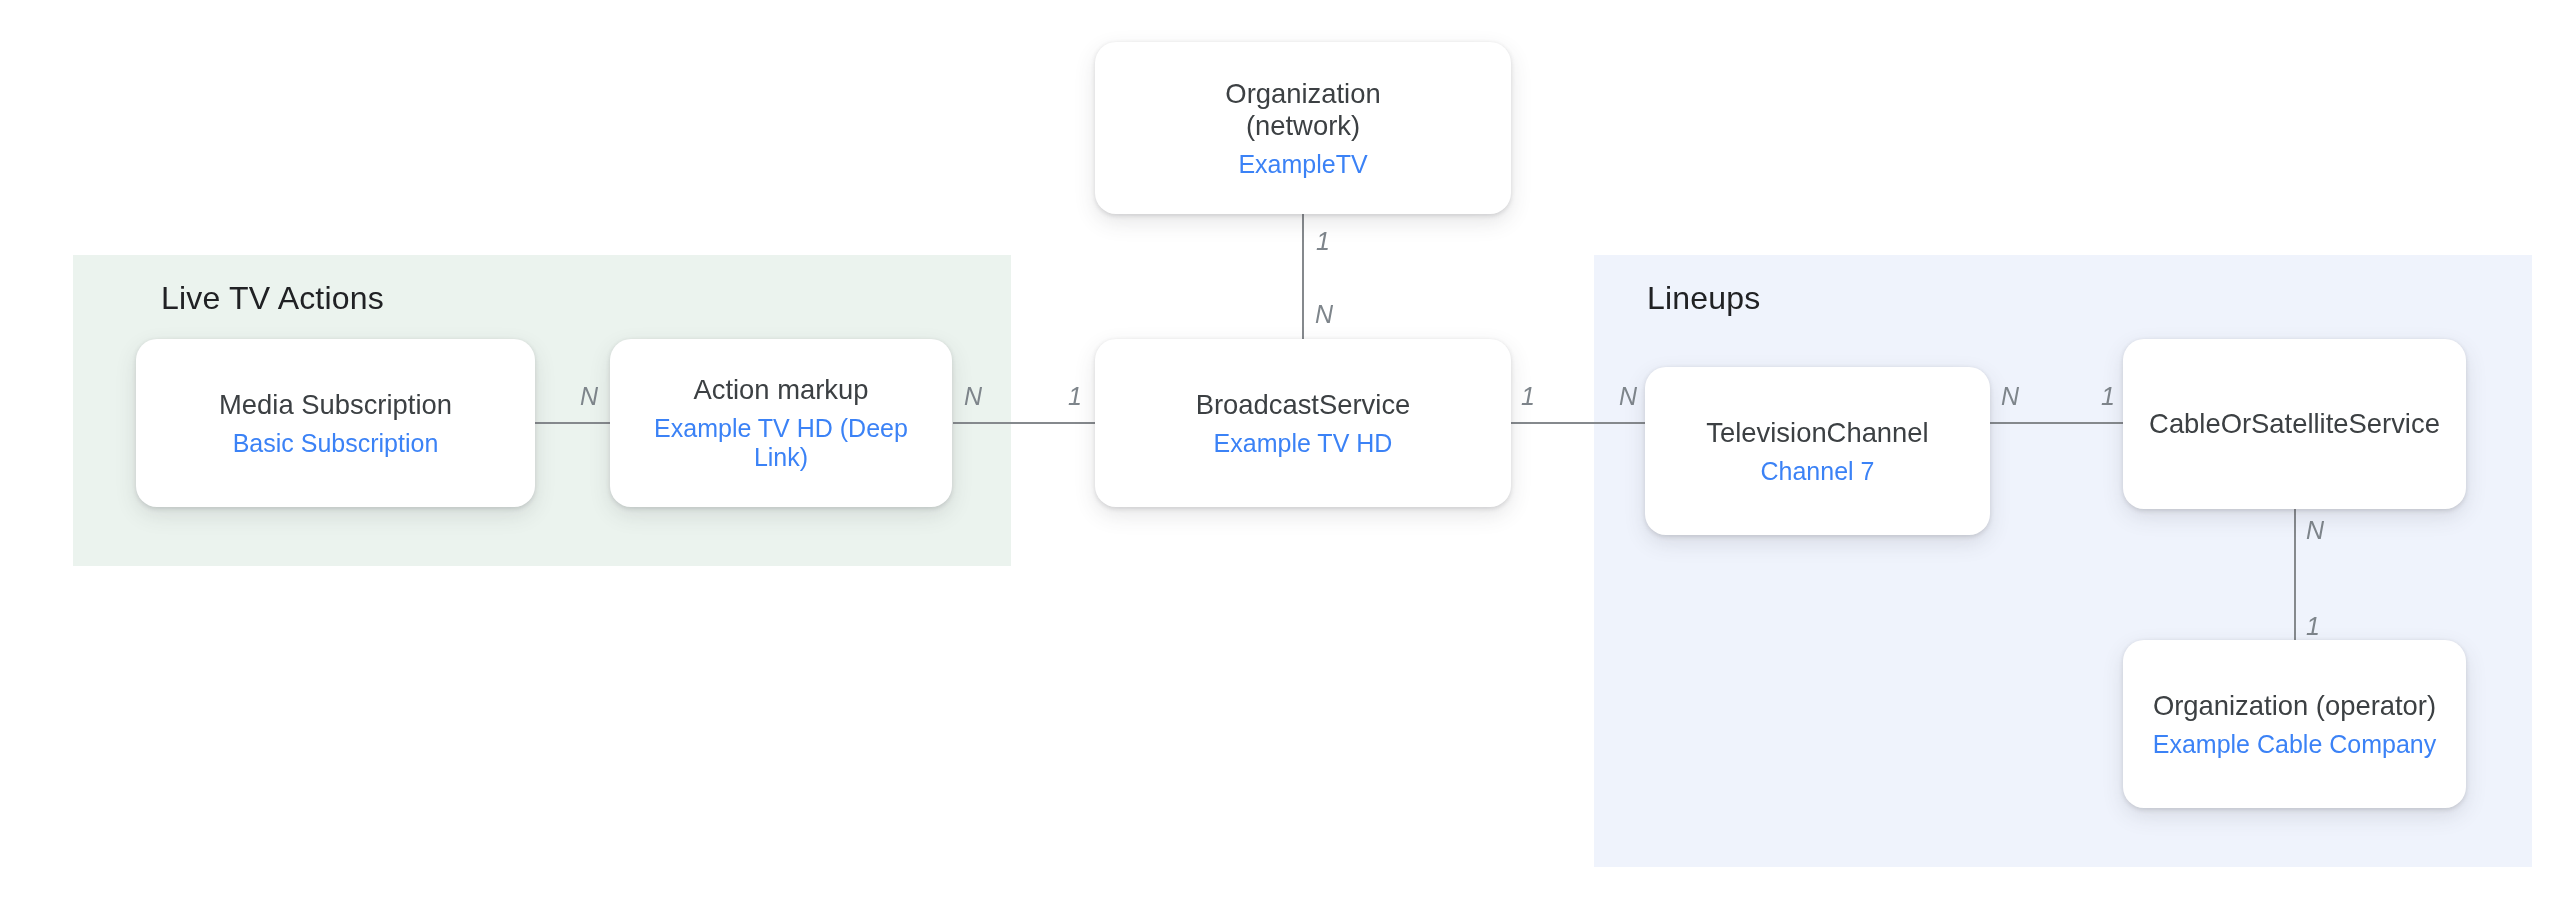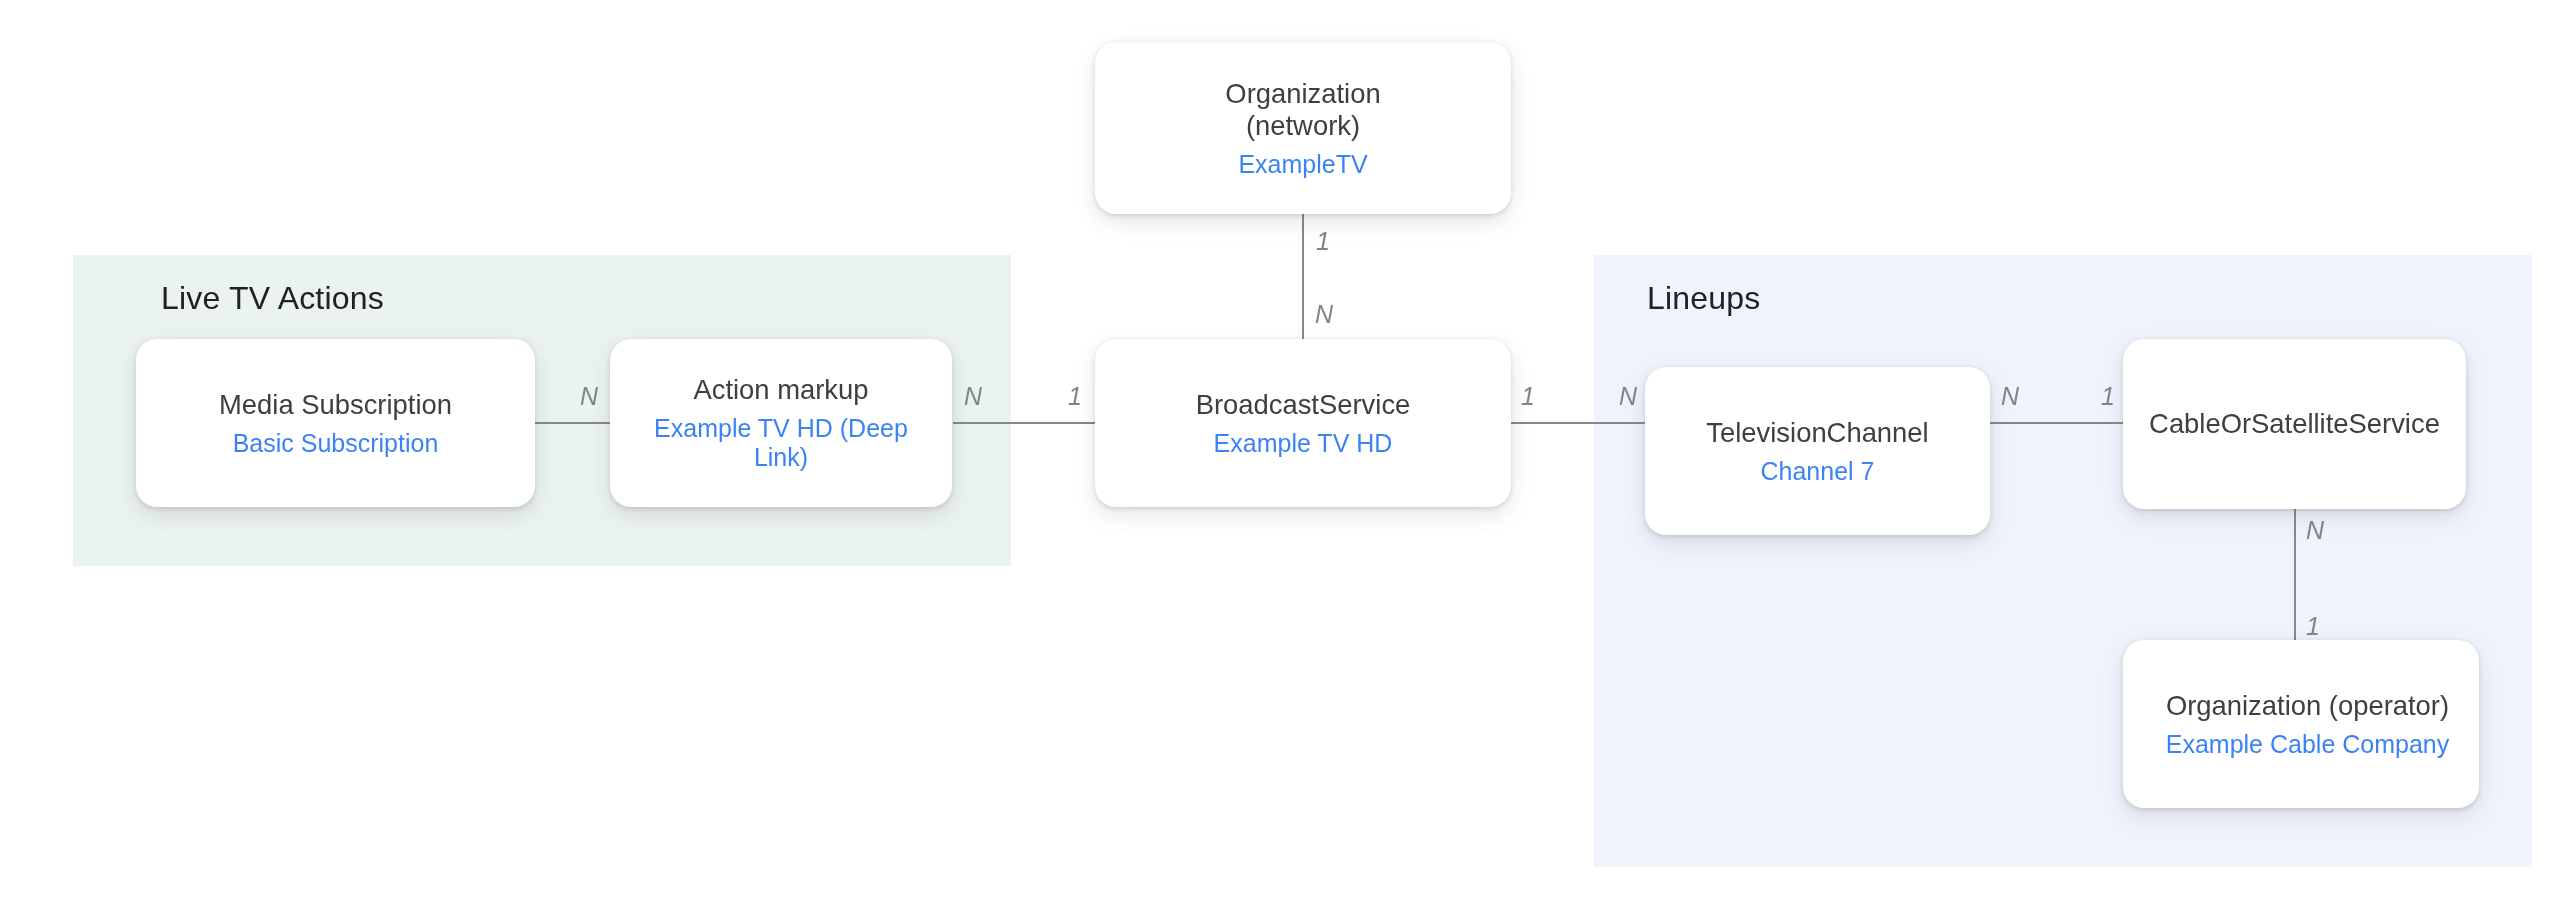--- a/index.html
+++ b/index.html
@@ -127,19 +127,19 @@
 
   <div class="node" style="left:1645px; top:339px; width:345px; height:168px;margin-top:28px;">
     <div class="node-title">TelevisionChannel</div>
     <div class="node-subtitle">Channel 7</div>
   </div>
 
   <div class="node" style="left:2123px; top:339px; width:343px; height:170px;">
     <div class="node-title">CableOrSatelliteService</div>
   </div>
 
-  <div class="node" style="left:2123px; top:640px; width:343px; height:168px;padding-left:13px;">
+  <div class="node" style="left:2123px; top:640px; width:343px; height:168px;">
     <div class="node-title">Organization (operator)</div>
     <div class="node-subtitle">Example Cable Company</div>
   </div>
 
 </div>
 
 
 </body></html>

